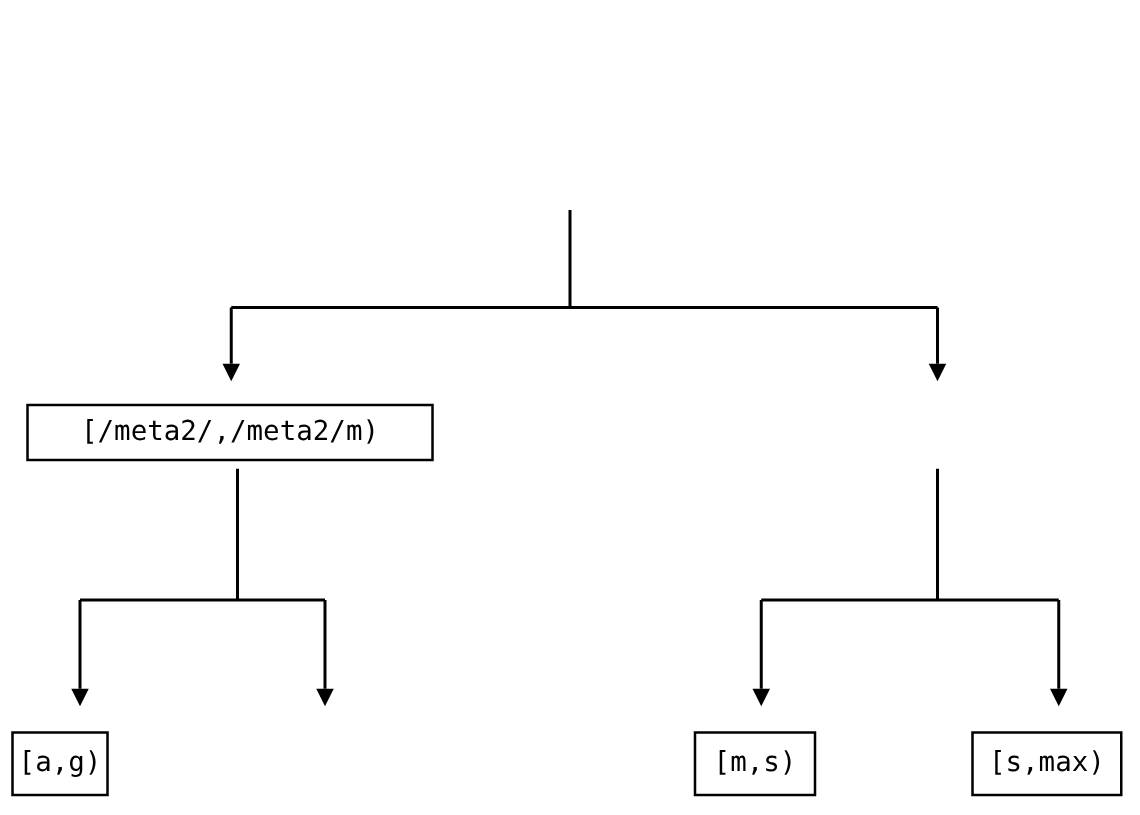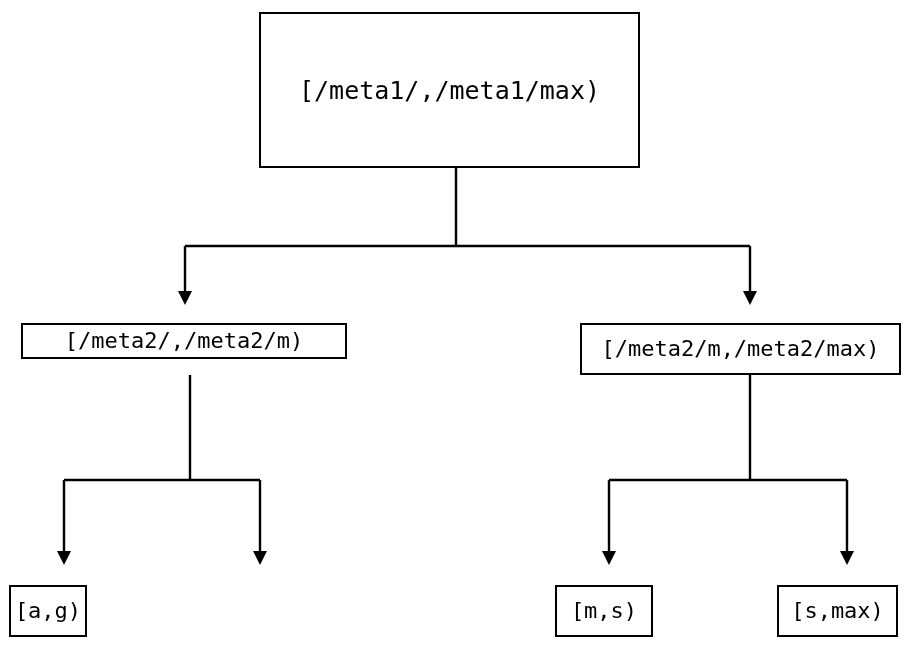--- a/index.html
+++ b/index.html
@@ -50,21 +50,21 @@
     top: 12px;
     width: 381px;
     height: 156px;
   }
   #node-root .node-label { font-size: 25px; }
   
   #node-meta2-low {
     left: 21px;
     top: 323px;
     width: 326px;
-    height: 36px;
+    height: 46px;
   }
   #node-meta2-high {
     left: 580px;
     top: 323px;
     width: 321px;
     height: 52px;
   }
   #node-meta2-low .node-label,
   #node-meta2-high .node-label { font-size: 22px; }
   
@@ -131,31 +131,25 @@
       <path d="M 609,480 L 847,480" stroke="#000000" stroke-width="2.4" fill="none"></path>
       <path d="M 609,480 L 609,551" stroke="#000000" stroke-width="2.4" fill="none"></path>
       <polygon points="602,551 616,551 609,565" fill="#000000"></polygon>
     </g>
     <g>
       <path d="M 847,480 L 847,551" stroke="#000000" stroke-width="2.4" fill="none"></path>
       <polygon points="840,551 854,551 847,565" fill="#000000"></polygon>
     </g>
   </svg>
 
-  <div class="node-box" id="node-root">
-    <span class="node-label">[/meta1/,/meta1/max)</span>
-  </div>
 
   <div class="node-box" id="node-meta2-low">
     <span class="node-label">[/meta2/,/meta2/m)</span>
   </div>
 
-  <div class="node-box" id="node-meta2-high">
-    <span class="node-label">[/meta2/m,/meta2/max)</span>
-  </div>
 
   <div class="node-box" id="node-leaf-ag">
     <span class="node-label">[a,g)</span>
   </div>
 
 
   <div class="node-box" id="node-leaf-smax">
     <span class="node-label">[s,max)</span>
   </div>
 

